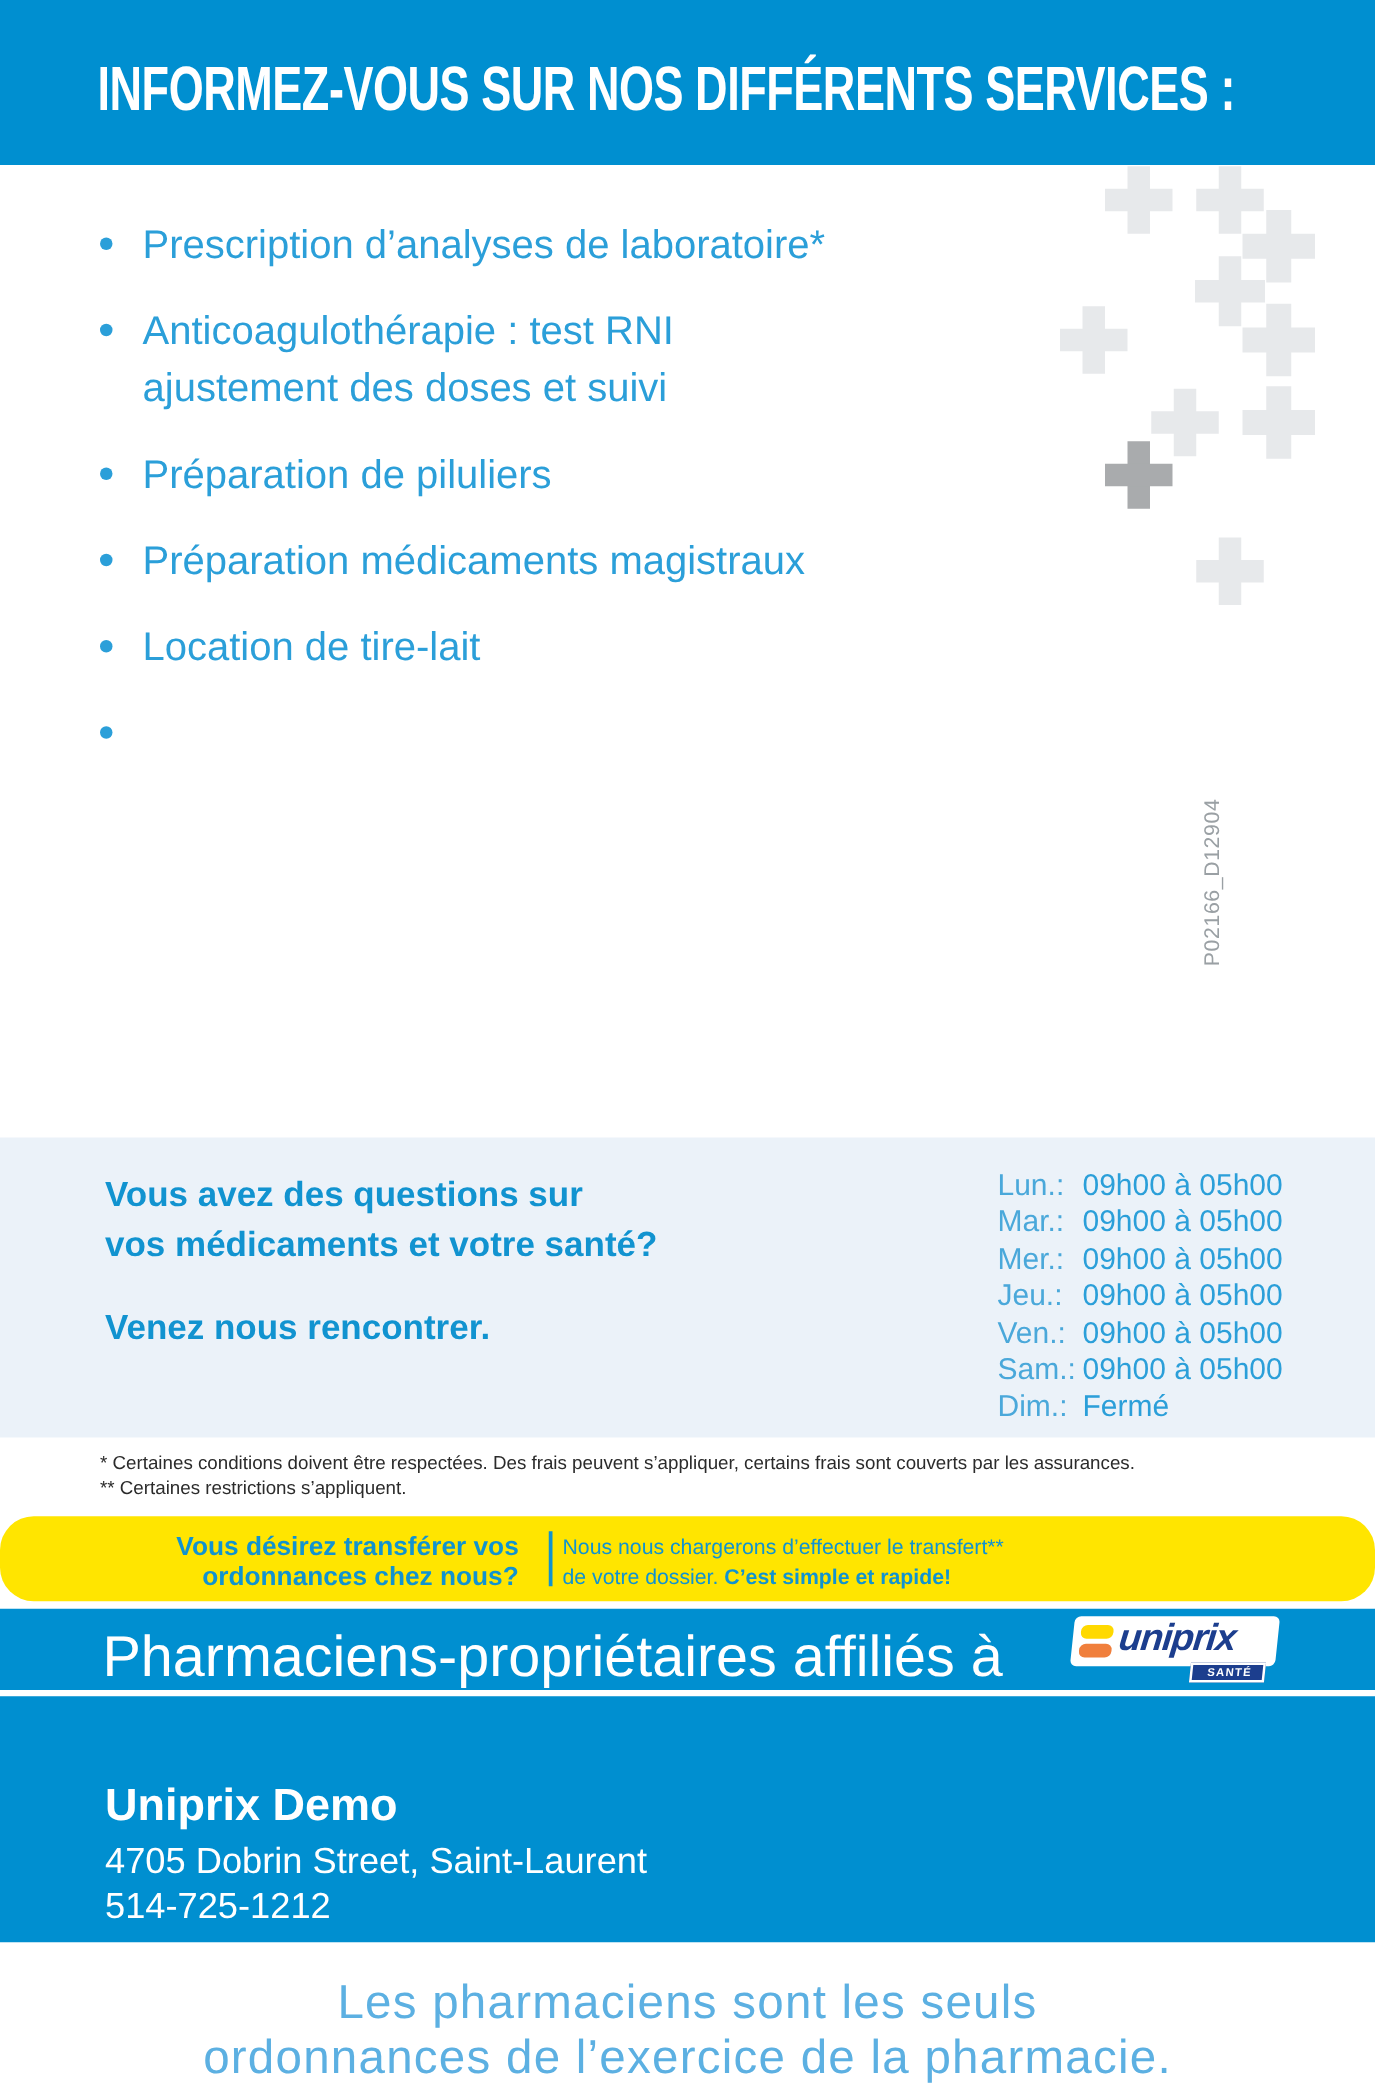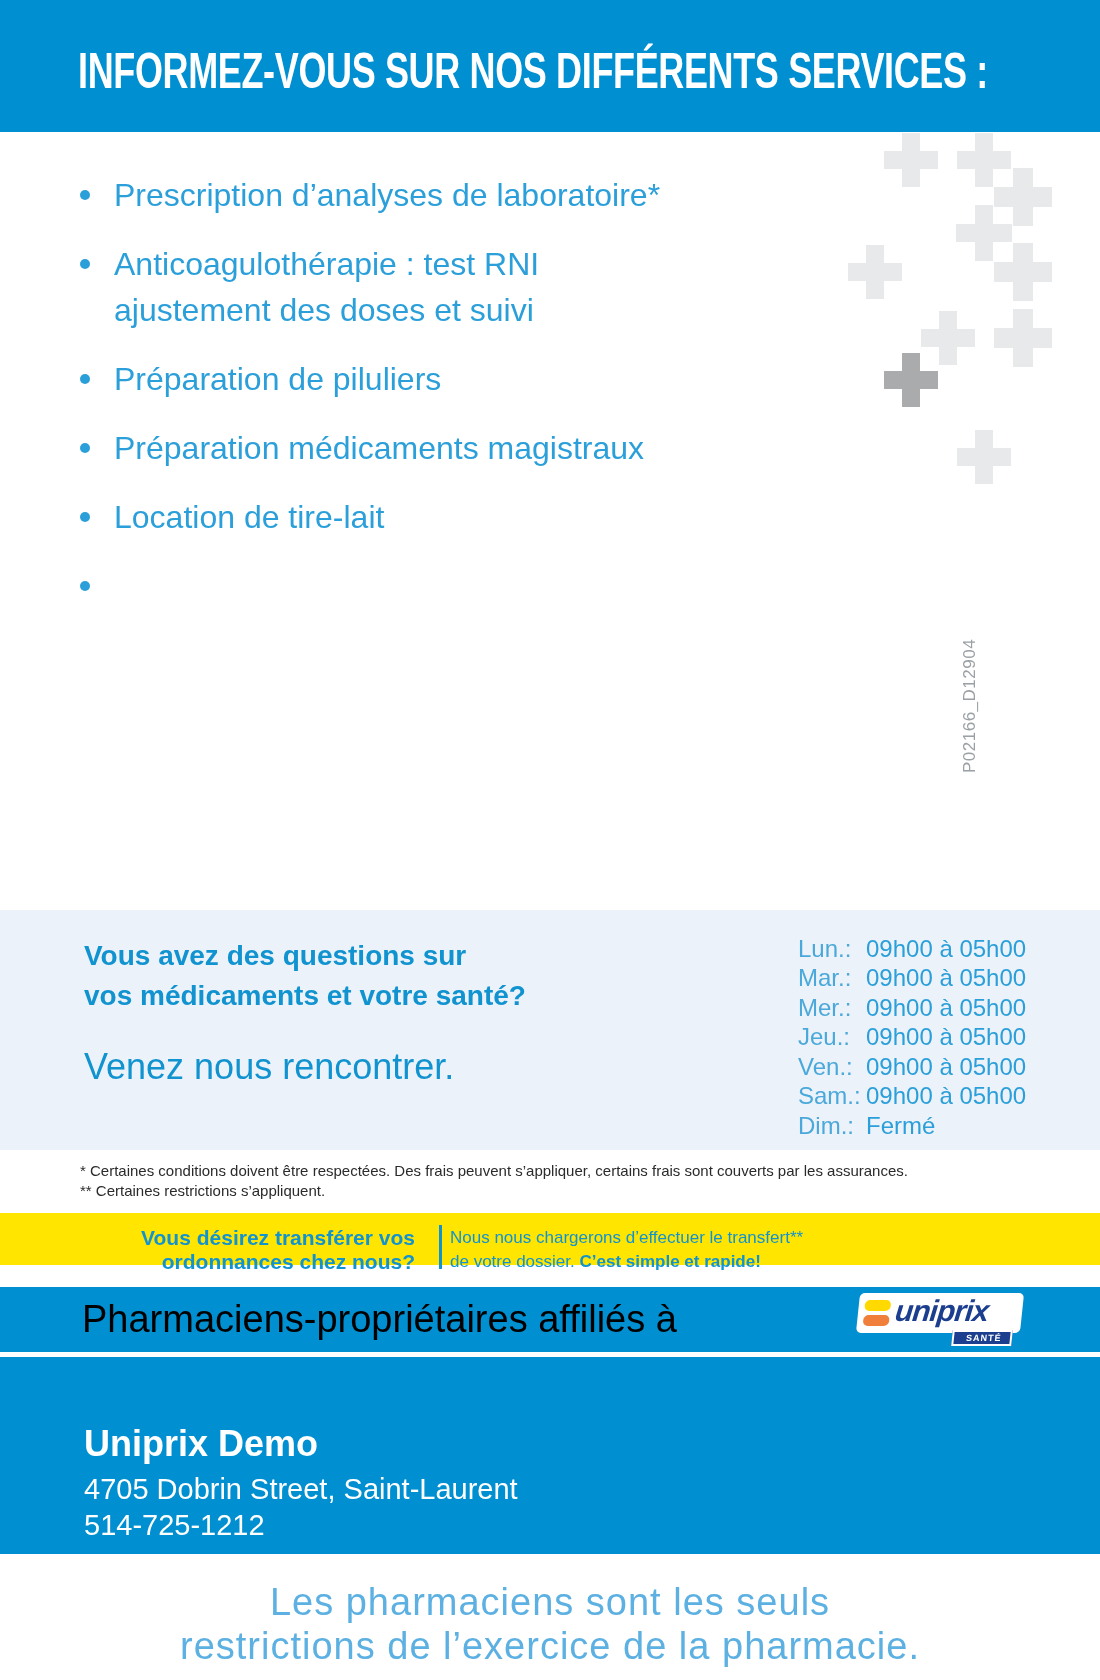--- a/index.html
+++ b/index.html
@@ -42,44 +42,44 @@
     position:absolute;left:1038px;top:773px;width:120px;height:120px;
     color:var(--code_gray,#9aa0a4);font-size:17px;letter-spacing:.5px;
     transform:rotate(-90deg) translateY(-78px);transform-origin:top left;white-space:nowrap;
   }
 
   
   .panel{top:910px;height:281px;background:var(--panel_blue,#ebf2f9);}
   .q-block{position:absolute;left:84px;top:26px;color:var(--text_blue_bold,#1193d0);
     font-weight:700;font-size:28px;line-height:40px;}
   .q-cta{position:absolute;left:84px;top:136px;color:var(--text_blue_bold,#1193d0);
-    font-weight:400;font-size:36px;}
+    font-weight:700;font-size:28px;}
   .hours{position:absolute;left:798px;top:24px;}
   .hrow{display:flex;height:29.5px;align-items:center;}
   .hday{width:68px;color:var(--text_blue_light,#4aa8da);font-size:24px;}
   .htime{color:var(--text_blue,#2b9fd9);font-size:24px;white-space:nowrap;}
 
   
   .footnotes{top:1150px;height:63px;background:#ffffff;}
   .footnotes div{position:absolute;left:80px;color:var(--footnote_dark,#2b2b2b);font-size:15px;}
   .fn1{top:12px;} .fn2{top:32px;}
 
   
-  .banner-yellow{top:1213px;height:52px;background:var(--accent_yellow,#ffe500);}
+  .banner-yellow{top:1213px;height:68px;background:var(--accent_yellow,#ffe500);border-radius:27px;}
   .ty-left{position:absolute;left:0;top:13px;width:415px;text-align:right;
     color:var(--text_blue_bold,#1193d0);font-weight:700;font-size:21px;line-height:24px;}
   .ty-divider{position:absolute;left:439px;top:12px;width:3px;height:44px;
     background:var(--text_blue_bold,#1193d0);}
   .ty-right{position:absolute;left:450px;top:13px;
     color:var(--text_blue_bold,#1193d0);font-size:17px;line-height:24px;}
   .ty-right b{font-weight:700;}
 
   
   .band-affiliation{top:1287px;height:65px;background:var(--brand_blue,#008fd0);}
-  .affiliation-text{position:absolute;left:82px;top:11px;color:#000000;font-size:38px;font-weight:400;}
+  .affiliation-text{position:absolute;left:82px;top:11px;color:#ffffff;font-size:46px;font-weight:400;}
   .white-line{top:1352px;height:5px;background:#ffffff;}
 
   
   .logo{position:absolute;left:858px;top:6px;width:164px;height:52px;}
   .logo-main{
     position:absolute;left:0;top:0;width:164px;height:40px;background:#ffffff;
     border-radius:5px;transform:skewX(-6deg);display:flex;align-items:center;padding:0 6px;
     box-sizing:border-box;
   }
   .logo-bars{display:flex;flex-direction:column;gap:4px;margin-right:5px;}
@@ -243,14 +243,14 @@
 <div class="band white-line"></div>
 
 <div class="band section-store">
   <div class="store-name">Uniprix Demo</div>
   <div class="store-address">4705 Dobrin Street, Saint-Laurent</div>
   <div class="store-phone">514-725-1212</div>
 </div>
 
 <div class="band disclaimer">
   <div class="disc1">Les pharmaciens sont les seuls</div>
-  <div>restrictions de l’exercice de la pharmacie.</div>
+  <div>ordonnances de l’exercice de la pharmacie.</div>
 </div>
 
 </body></html>

